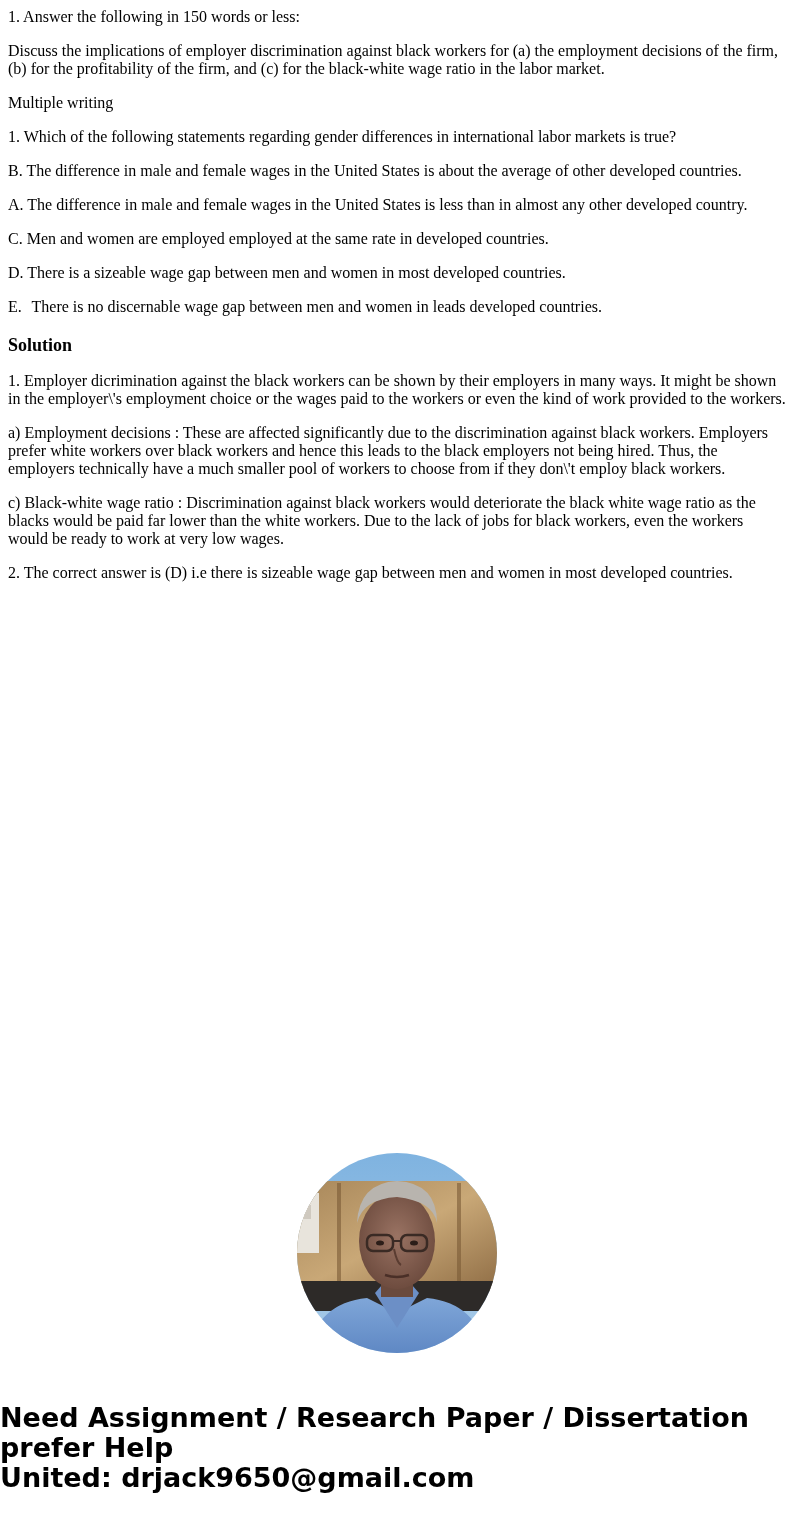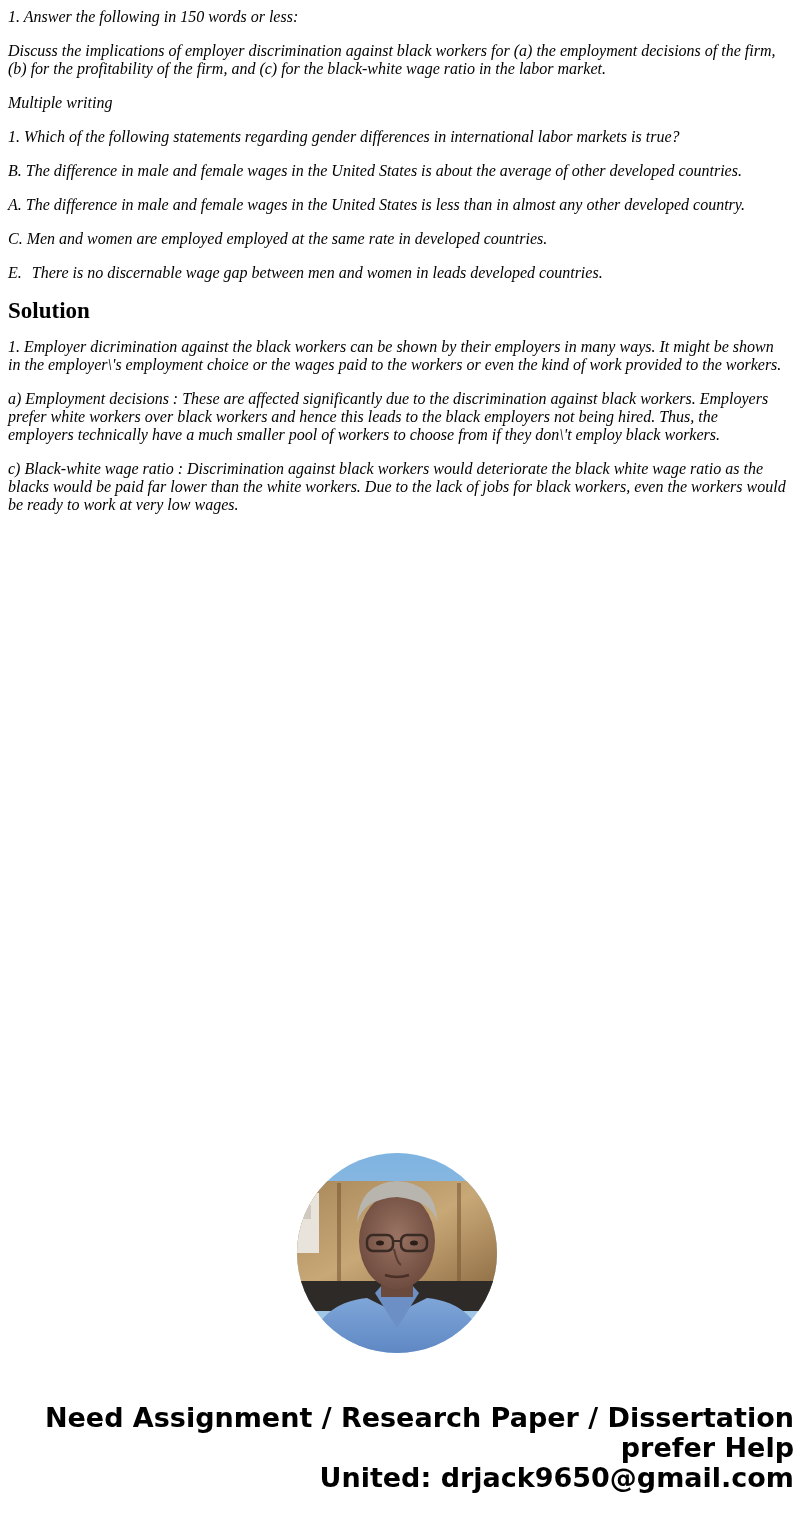--- a/index.html
+++ b/index.html
@@ -14,25 +14,24 @@
       font-family: "Liberation Serif", "DejaVu Serif", serif;
       font-size: 16px;
       line-height: 18px;
       color: #000000;
     }
     .content {
       padding: 8px 8px 0 8px;
     }
     .content p {
       margin: 0 0 16px 0;
-      font-style: italic;
     }
     .content h3 {
       font-family: "Liberation Serif", "DejaVu Serif", serif;
-      font-size: 23px;
+      font-size: 18px;
       font-weight: bold;
       line-height: 22px;
       margin: 0 0 16px 0;
       padding-top: 2px;
     }
     .opt-e .gap {
       display: inline-block;
       width: 6px;
     }
     .avatar-wrap {
@@ -45,21 +44,21 @@
       overflow: hidden;
     }
     .avatar-wrap svg {
       display: block;
     }
     .promo {
       position: absolute;
       left: 0;
       top: 1403px;
       width: 794px;
-      text-align: right;
+      text-align: left;
       font-family: "DejaVu Sans", "Liberation Sans", sans-serif;
       font-weight: bold;
       font-size: 27px;
       line-height: 30px;
       color: #000000;
     }
     .promo div {
       margin: 0;
     }
   </style>
@@ -68,27 +67,29 @@
 
 <div class="content">
   <p>1. Answer the following in 150 words or less:</p>
   <p>Discuss the implications of employer discrimination against black workers for (a) the employment decisions of the firm, (b) for the profitability of the firm, and (c) for the black-white wage ratio in the labor market.</p>
   <p>Multiple writing</p>
   <p>1. Which of the following statements regarding gender differences in international labor markets is true?</p>
 
   <p><span>B.</span> <span>The difference in male and female wages in the United States is about the average of other developed countries.</span></p>
   <p><span>A.</span> <span>The difference in male and female wages in the United States is less than in almost any other developed country.</span></p>
   <p><span>C.</span> <span>Men and women are employed employed at the same rate in developed countries.</span></p>
+  <p><span>D.</span> <span>There is a sizeable wage gap between men and women in most developed countries.</span></p>
   <p class="opt-e"><span>E.</span><span class="gap"></span> <span>There is no discernable wage gap between men and women in leads developed countries.</span></p>
 
   <h3>Solution</h3>
 
   <p>1. Employer dicrimination against the black workers can be shown by their employers in many ways. It might be shown in the employer\'s employment choice or the wages paid to the workers or even the kind of work provided to the workers.</p>
   <p>a) Employment decisions : These are affected significantly due to the discrimination against black workers. Employers prefer white workers over black workers and hence this leads to the black employers not being hired. Thus, the employers technically have a much smaller pool of workers to choose from if they don\'t employ black workers.</p>
   <p>c) Black-white wage ratio : Discrimination against black workers would deteriorate the black white wage ratio as the blacks would be paid far lower than the white workers. Due to the lack of jobs for black workers, even the workers would be ready to work at very low wages.</p>
+  <p>2. The correct answer is (D) i.e there is sizeable wage gap between men and women in most developed countries.</p>
 </div>
 
 <div class="avatar-wrap">
   <svg width="200" height="200" viewBox="0 0 200 200">
     <defs>
       <linearGradient id="sky" x1="0" y1="0" x2="0" y2="1">
         <stop offset="0" stop-color="#7fb3e0"></stop>
         <stop offset="1" stop-color="#a9cbe8"></stop>
       </linearGradient>
       <linearGradient id="panel" x1="0" y1="0" x2="1" y2="1">

